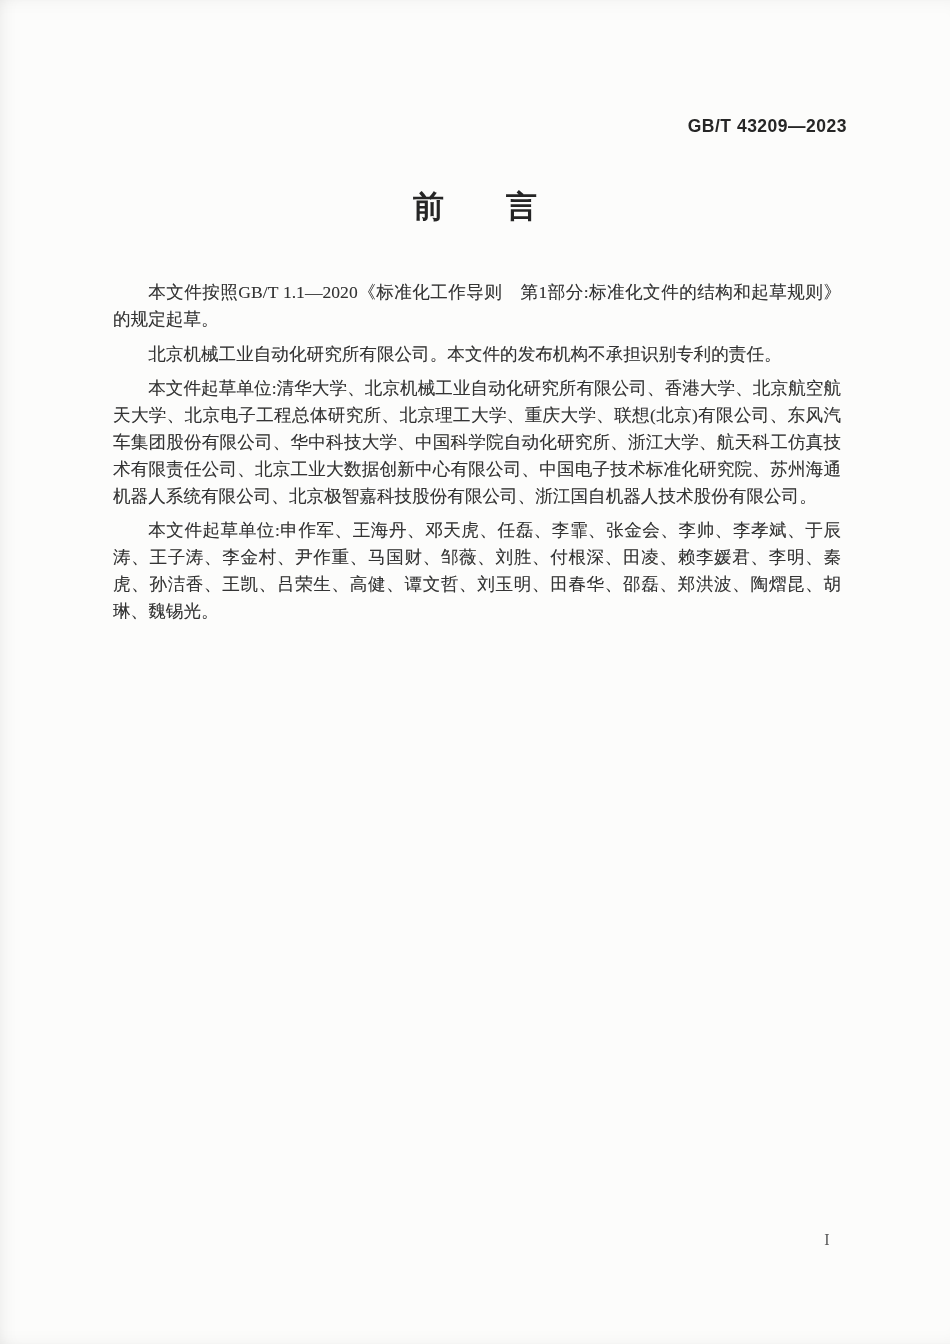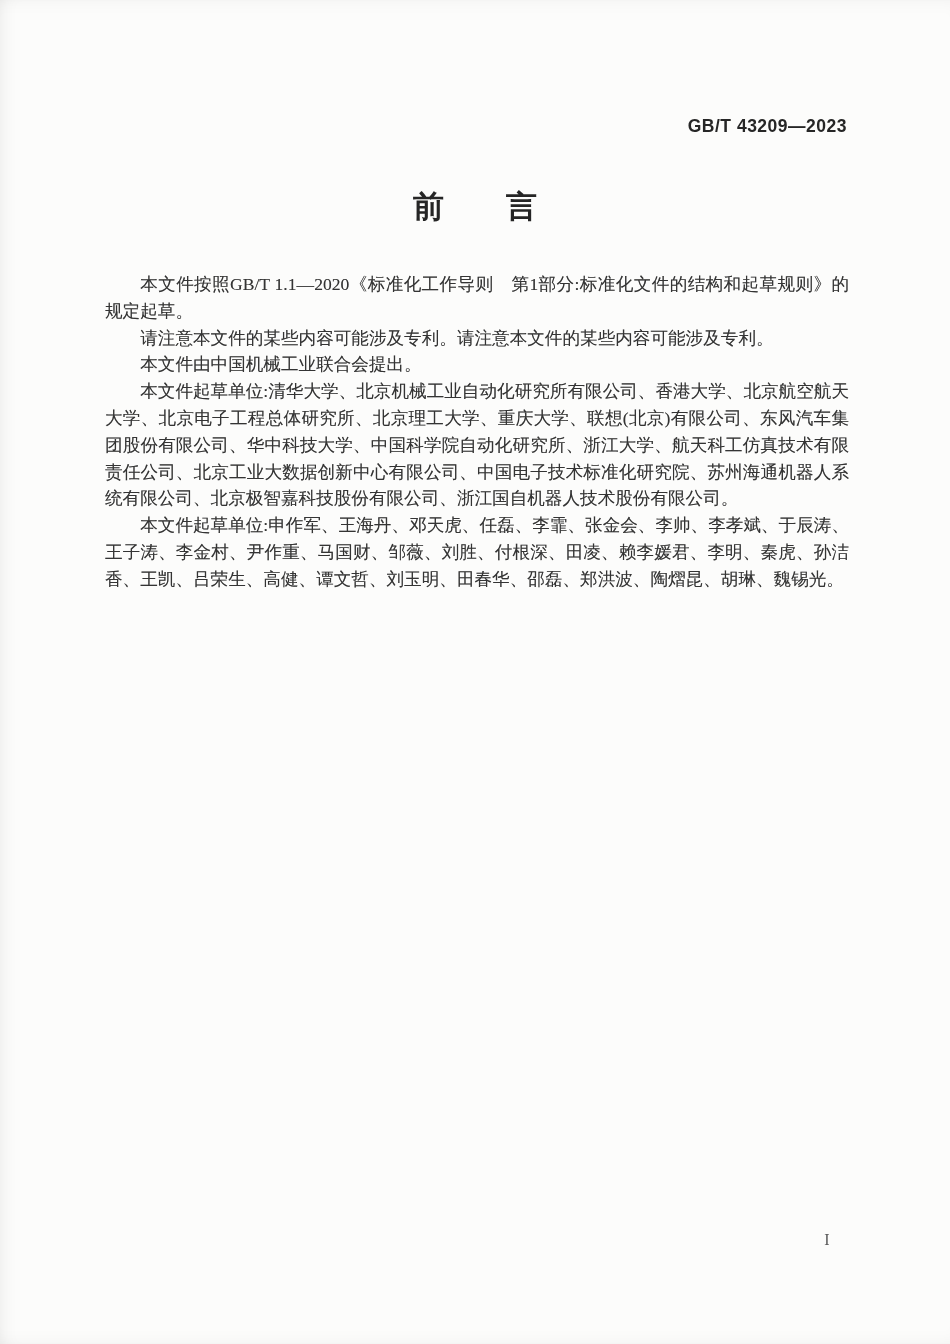--- a/index.html
+++ b/index.html
@@ -48,21 +48,21 @@
     left: 105px;
     width: 744px;
     font-size: 17.6px;
     line-height: 26.8px;
     text-align: justify;
     text-justify: inter-ideograph;
     color: #343434;
     text-shadow: 0 0 0.5px rgba(40,40,40,0.35);
   }
   .body-text p {
-    margin: 0;
+    margin: 8px;
     text-indent: 2em;
   }
   .page-number {
     position: absolute;
     top: 1231px;
     left: 812px;
     width: 30px;
     text-align: center;
     font-size: 16px;
     color: #5a5a5a;
@@ -72,21 +72,20 @@
 <body>
 
 <div class="page">
 
   <div class="header-code">GB/T 43209—2023</div>
 
   <h1 class="title">前　　言</h1>
 
   <div class="body-text">
     <p>本文件按照GB/T 1.1—2020《标准化工作导则　第1部分:标准化文件的结构和起草规则》的规定起草。</p>
-    <p>请注意本文件的某些内容可能涉及专利。请注意本文件的某些内容可能涉及专利。</p>
-    <p>本文件由中国机械工业联合会提出。</p>
+    <p>北京机械工业自动化研究所有限公司。本文件的发布机构不承担识别专利的责任。</p>
     <p>本文件起草单位:清华大学、北京机械工业自动化研究所有限公司、香港大学、北京航空航天大学、北京电子工程总体研究所、北京理工大学、重庆大学、联想(北京)有限公司、东风汽车集团股份有限公司、华中科技大学、中国科学院自动化研究所、浙江大学、航天科工仿真技术有限责任公司、北京工业大数据创新中心有限公司、中国电子技术标准化研究院、苏州海通机器人系统有限公司、北京极智嘉科技股份有限公司、浙江国自机器人技术股份有限公司。</p>
     <p>本文件起草单位:申作军、王海丹、邓天虎、任磊、李霏、张金会、李帅、李孝斌、于辰涛、王子涛、李金村、尹作重、马国财、邹薇、刘胜、付根深、田凌、赖李媛君、李明、秦虎、孙洁香、王凯、吕荣生、高健、谭文哲、刘玉明、田春华、邵磊、郑洪波、陶熠昆、胡琳、魏锡光。</p>
   </div>
 
   <div class="page-number">I</div>
 
 </div>
 
 </body></html>

